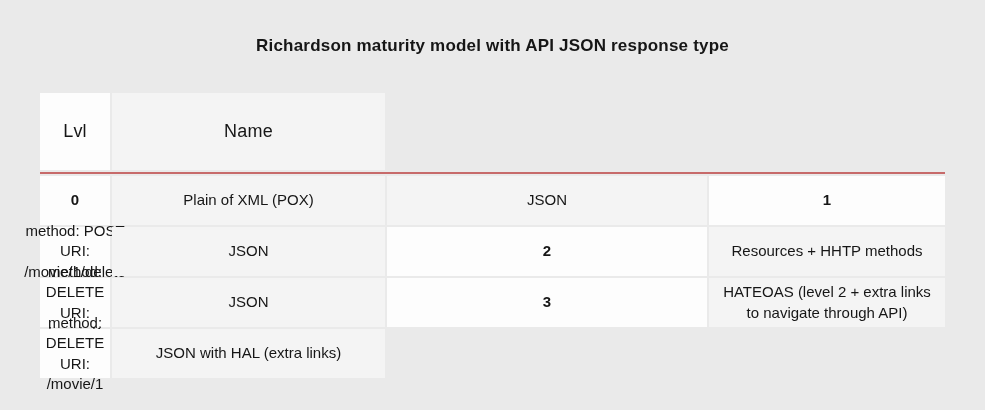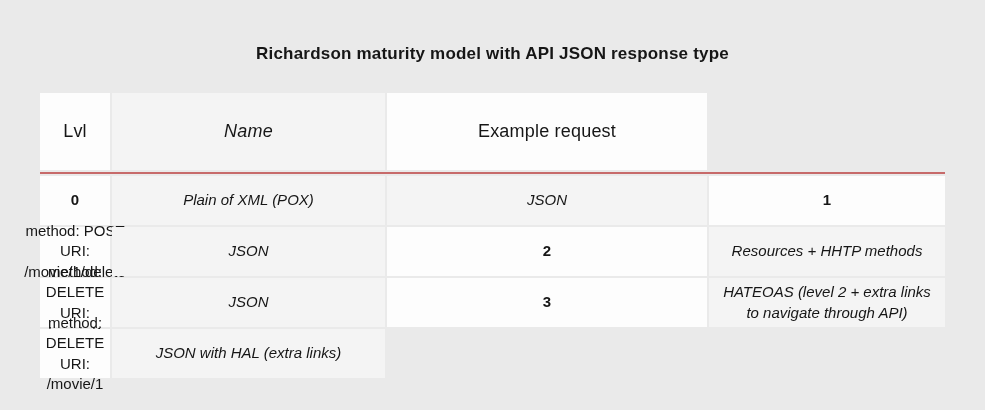--- a/index.html
+++ b/index.html
@@ -13,21 +13,21 @@
   html,body{width:985px;height:410px;}
   body{
     background:var(--page-bg);
     font-family:"Liberation Sans","DejaVu Sans",sans-serif;
     color:var(--ink);
     position:relative;
     overflow:hidden;
   }
   .title{
     position:absolute;
-    top:44px;
+    top:36px;
     left:0;
     width:985px;
     text-align:center;
     font-size:17px;
     font-weight:bold;
     letter-spacing:.2px;
   }
   .table{
     position:absolute;
     left:40px;
@@ -43,39 +43,38 @@
     display:flex;
     align-items:center;
     justify-content:center;
     text-align:center;
     font-size:15px;
     line-height:1.35;
     white-space:pre-line;
     padding:2px 8px;
   }
   .cell.white{background:var(--cell-white);}
-  .cell.gray{background:var(--cell-gray);font-style:italic;}
+  .cell.gray{background:var(--cell-gray);}
   .head{font-size:18px;font-weight:normal;letter-spacing:.2px;}
   .lvl{font-weight:bold;font-size:15px;}
   .divider{
     grid-column:1 / -1;
     height:2px;
     background:var(--accent);
   }
 </style>
 </head>
 <body>
 
 <div class="title">Richardson maturity model with API JSON response type</div>
 
 <div class="table">
 
   <div class="cell white head">Lvl</div>
   <div class="cell gray  head">Name</div>
-  <div class="cell white head">Example request</div>
 
   <div class="divider"></div>
 
   <div class="cell white lvl">0</div>
   <div class="cell gray">Plain of XML (POX)</div>
   <div class="cell gray">JSON</div>
 
   <div class="cell white lvl">1</div>
   <div class="cell white">method: POST URI: /movie/1/delete</div>
   <div class="cell gray">JSON</div>

